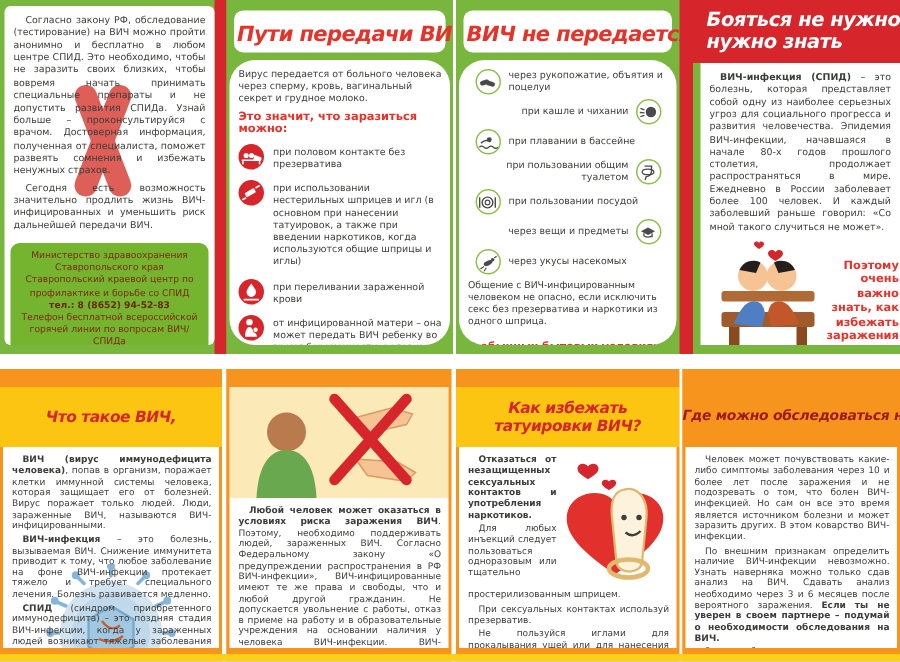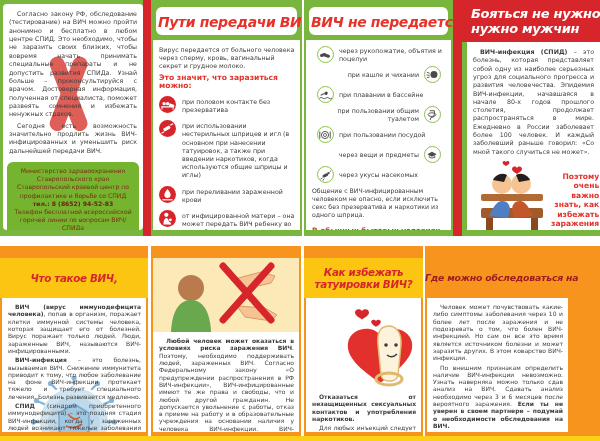--- a/index.html
+++ b/index.html
@@ -24,21 +24,21 @@
   .ribbon{position:absolute;left:28px;top:48px;z-index:0;opacity:.8;}
   .contact-box{margin:2px 4px 4px 4px;background:#74b42f;border-radius:6px;
     padding:5px 4px;text-align:center;font-size:6.1px;line-height:1.34;color:#7d2b14;}
   .contact-box .b{font-weight:bold;color:#6d2410;}
   .p-green{width:151px;flex:none;background:#79b63e;display:flex;flex-direction:column;}
   .p-green2{width:149px;}
   .title-box{margin:7px 5px 5px 5px;background:#fff;border-radius:6px;text-align:center;
     padding:5px 2px 4px 2px;}
   .title-box span{color:#e5332a;font-weight:800;font-style:italic;font-size:14px;
     letter-spacing:-0.4px;white-space:nowrap;}
-  .p-body{flex:1;background:#fff;margin:0 2px 6px 2px;padding:6px 5px 2px 6px;overflow:hidden;}
+  .p-body{flex:1;background:#fff;margin:0 2px 6px 2px;padding:6px 5px 2px 6px;overflow:hidden;border-radius:17px;}
   .intro{font-size:6.3px;line-height:1.3;margin:0 0 3px 0;}
   .sub-red{color:#e5332a;font-weight:bold;font-size:7.6px;line-height:1.15;margin:0 0 5px 0;}
   .t-item{display:flex;align-items:flex-start;margin-bottom:6px;}
   .t-icon{width:17px;height:17px;border-radius:50%;background:#d6262c;flex:none;margin-right:6px;}
   .t-item .tx{font-size:6.3px;line-height:1.3;padding-top:2px;}
   .n-item{display:flex;align-items:center;margin-bottom:3px;}
   .n-item.rev{flex-direction:row-reverse;}
   .n-icon{width:17px;height:17px;border-radius:50%;background:#fff;border:1.6px solid #8cc14a;
     flex:none;margin:0 5px;box-sizing:border-box;}
   .n-item .tx{font-size:6.3px;line-height:1.25;flex:1;}
@@ -53,21 +53,21 @@
     padding:6px 6px 0 6px;overflow:hidden;}
   .know-body p{margin:0 0 2px 0;font-size:6.3px;line-height:1.32;text-align:justify;text-indent:7px;}
   .know-body .lead{font-weight:bold;}
   .know-flex{display:flex;}
   .callout{flex:1;color:#e5332a;font-weight:bold;font-size:7.6px;line-height:1.25;
     text-align:right;padding-top:14px;}
   
   .bp{flex:none;display:flex;flex-direction:column;background:#f7941e;}
   .bp-what{width:148px;}
   .bp-rights{width:150px;}
-  .bp-avoid{width:119px;}
+  .bp-avoid{width:149px;}
   .bp-test{width:145px;}
   .orange-pad{height:12px;flex:none;}
   .yellow-head{background:#fcc511;flex:none;height:40px;display:flex;flex-direction:column;
     justify-content:center;text-align:center;}
   .yellow-head div{color:#d6262c;font-weight:800;font-style:italic;font-size:10.3px;
     line-height:1.18;letter-spacing:-0.3px;white-space:nowrap;}
   .orange-head{flex:none;height:40px;display:flex;flex-direction:column;justify-content:center;
     text-align:center;}
   .orange-head div{color:#9c1b1e;font-weight:800;font-style:italic;font-size:9.3px;
     line-height:1.25;letter-spacing:-0.2px;white-space:nowrap;}
@@ -252,21 +252,21 @@
         <p class="note">Общение с ВИЧ-инфицированным человеком не опасно, если исключить секс без презерватива и наркотики из одного шприца.</p>
         <p class="warn">В обычных бытовых условиях заразиться ВИЧ-инфекцией невозможно.</p>
       </div>
     </div>
 
     <div class="vdiv-red2"></div>
 
     <div class="p-know">
       <div class="know-head">
         <div>Бояться не нужно –</div>
-        <div>нужно мужчин</div>
+        <div>нужно знать</div>
       </div>
       <div class="know-body">
         <p><span class="lead">ВИЧ-инфекция (СПИД)</span><span> – это болезнь, которая представляет собой одну из наиболее серьезных угроз для социального прогресса и развития человечества. Эпидемия ВИЧ-инфекции, начавшаяся в начале 80-х годов прошлого столетия, продолжает распространяться в мире. Ежедневно в России заболевает более 100 человек. И каждый заболевший раньше говорил: «Со мной такого случиться не может».</span></p>
         <div class="know-flex">
           <div>
             <svg width="78" height="86" viewBox="0 0 78 86">
               <ellipse cx="39" cy="80" rx="37" ry="5" fill="#8cc14a"></ellipse>
               <rect x="8" y="36" width="62" height="7" rx="2" fill="#b06a36"></rect>
               <rect x="8" y="50" width="62" height="10" rx="2" fill="#a05a2c"></rect>
               <rect x="13" y="60" width="7" height="20" fill="#8a4a20"></rect>

